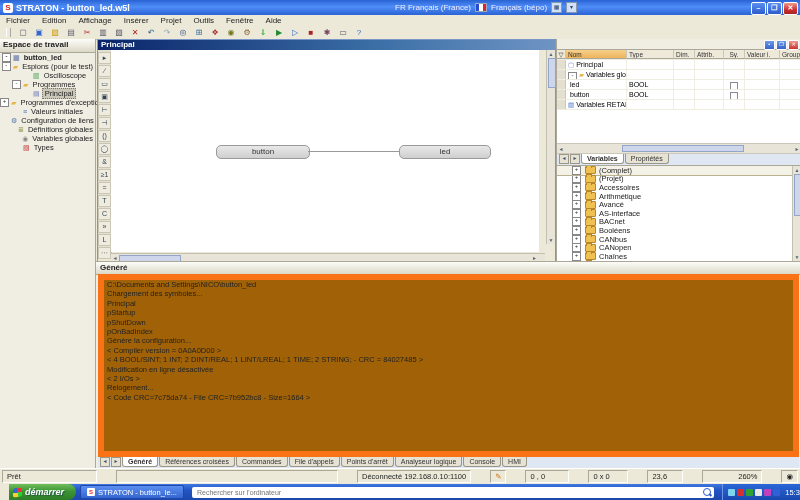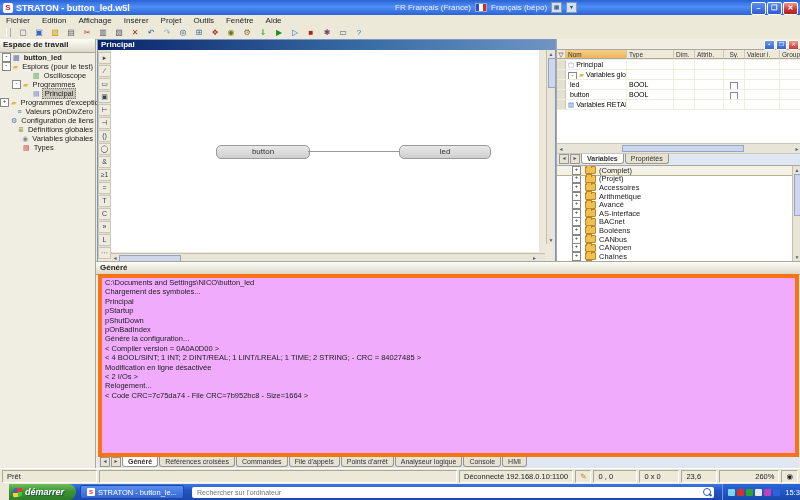--- a/index.html
+++ b/index.html
@@ -80,27 +80,27 @@
   #blocklist{background:#fff;height:95px;overflow:hidden;border-bottom:1px solid #aca899;position:relative;}
   .bl-row{display:flex;align-items:center;height:8.6px;font-size:7.5px;color:#222;padding-left:15px;}
   .bl-row.sel{background:#f4f2e6;outline:1px solid #b8b28e;}
   .folder{width:9px;height:6px;background:#f0c050;border:1px solid #b8862a;border-radius:1px;position:relative;margin:0 3px 0 2px;flex:none;}
   .folder:before{content:"";position:absolute;left:0;top:-2px;width:4px;height:2px;background:#f0c050;border:1px solid #b8862a;border-bottom:none;}
   #bl-vscroll{position:absolute;right:0;top:0;width:8px;height:95px;background:#e8e4d8;border-left:1px solid #c4c0b0;}
 
   
   #output{left:95px;top:261px;width:705px;height:207px;background:#f0eee2;border-top:1px solid #aca899;border-left:1px solid #aca899;}
   #out-header{height:11px;background:linear-gradient(#fdfdf8,#dcd8c8);border-bottom:1px solid #aca899;font-size:8px;font-weight:bold;padding:1px 4px 0;color:#222;}
-  #out-body{position:absolute;left:2px;top:12px;right:2px;bottom:12px;background:#f0abfc;border:4px solid #f97316;overflow:hidden;}
+  #out-body{position:absolute;left:2px;top:12px;right:2px;bottom:12px;background:#a16207;border:6px solid #f97316;overflow:hidden;}
   .out-line{font-size:7.5px;line-height:9.4px;color:#222;padding-left:3px;white-space:nowrap;}
   .out-line.hl{background:#efefc2;}
   #out-tabs{position:absolute;left:2px;bottom:0;right:2px;}
 
   
-  #statusbar{left:0;top:468px;width:800px;height:16px;background:#ece9d8;border-top:1px solid #fff;display:flex;align-items:center;font-size:7.5px;color:#222;gap:2px;padding:0 2px;box-sizing:border-box;}
+  #statusbar{left:0;top:468px;width:800px;height:16px;background:#ece9d8;border-top:1px solid #fff;display:flex;align-items:center;font-size:7.5px;color:#222;gap:19px;padding:0 2px;box-sizing:border-box;}
   .seg{border:1px solid;border-color:#aca899 #fff #fff #aca899;height:11px;line-height:11px;padding:0 4px;white-space:nowrap;}
   .seg.grow{flex:1;}
 
   
   #taskbar{left:9px;top:484px;width:800px;height:16px;background:linear-gradient(#3f78e0,#2254c4 40%,#1d47ab);display:flex;align-items:center;color:#fff;}
   #startbtn{height:16px;padding:0 12px 0 4px;background:linear-gradient(#6fbf5a,#3d9434 45%,#2e7d28);border-radius:0 8px 8px 0;display:flex;align-items:center;gap:3px;font-size:9px;font-style:italic;font-weight:bold;text-shadow:1px 1px 1px #254;}
   #xp-logo{width:9px;height:9px;border-radius:2px;background:conic-gradient(#e33 0 25%,#3c3 0 50%,#fc3 0 75%,#36c 0);transform:skewY(-5deg);}
   .taskbtn{height:12px;margin-left:4px;background:linear-gradient(#5b8ef0,#3566d0);border:1px solid #1d47ab;border-radius:2px;display:flex;align-items:center;gap:3px;padding:0 6px;font-size:7.5px;max-width:120px;white-space:nowrap;overflow:hidden;}
   .task-ico{width:8px;height:8px;background:#fff;border-radius:1px;color:#d22;font-size:6px;font-weight:bold;line-height:8px;text-align:center;flex:none;}
   #tb-search{flex:1;margin:0 8px;display:flex;align-items:center;background:#fff;border-radius:2px;height:11px;padding:0 3px;}
@@ -217,21 +217,21 @@
           <span class="tw" style="width: 12px;"></span>
           <span class="expander">+</span>
           <span class="tree-glyph" style="color: rgb(232, 182, 76);">▰</span>
           <span class="tree-label">Programmes d'exception</span>
         </div>
 
         <div class="tree-row">
           <span class="tw" style="width: 12px;"></span>
           <span class="expander" style="visibility: hidden;"></span>
           <span class="tree-glyph" style="color: rgb(58, 106, 192);">≡</span>
-          <span class="tree-label">Valeurs pOnDivZero</span>
+          <span class="tree-label">Valeurs initiales</span>
         </div>
 
         <div class="tree-row">
           <span class="tw" style="width: 12px;"></span>
           <span class="expander" style="visibility: hidden;"></span>
           <span class="tree-glyph" style="color: rgb(85, 119, 170);">⚙</span>
           <span class="tree-label">Configuration de liens</span>
         </div>
 
         <div class="tree-row">

